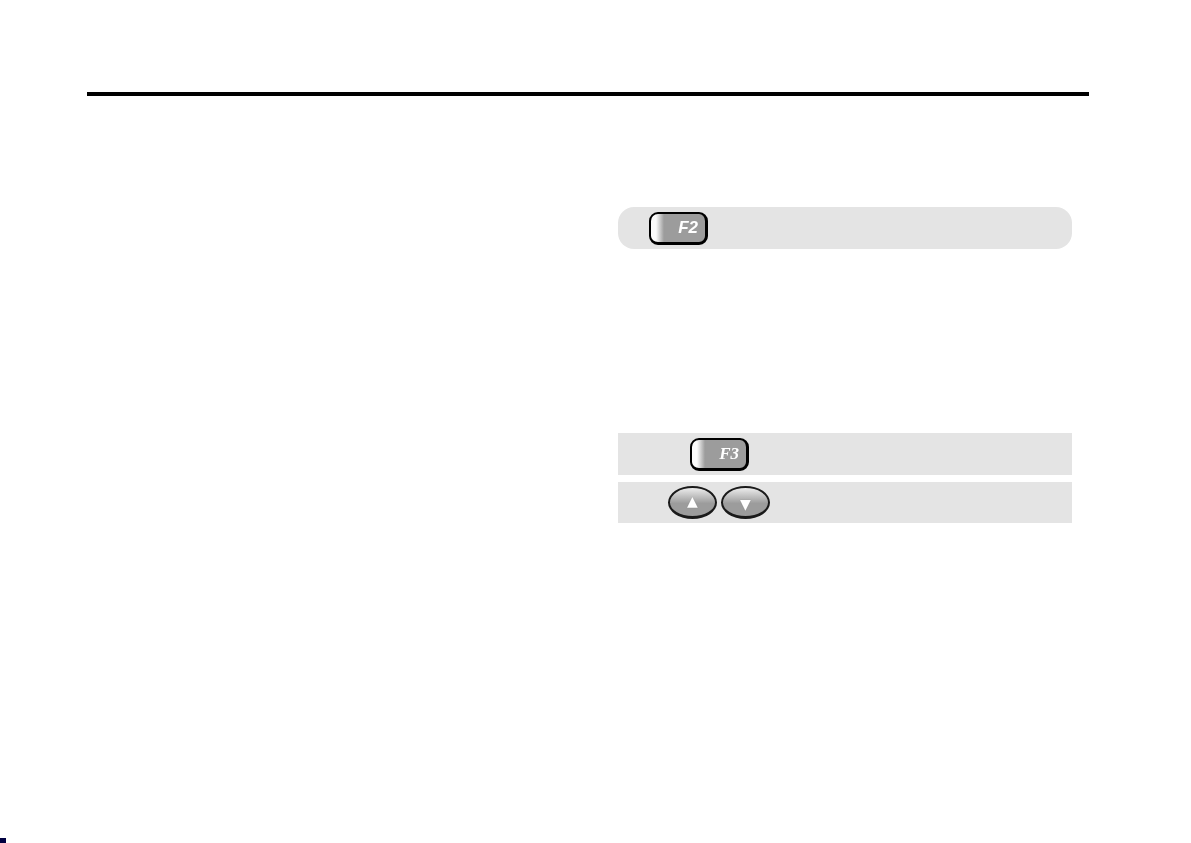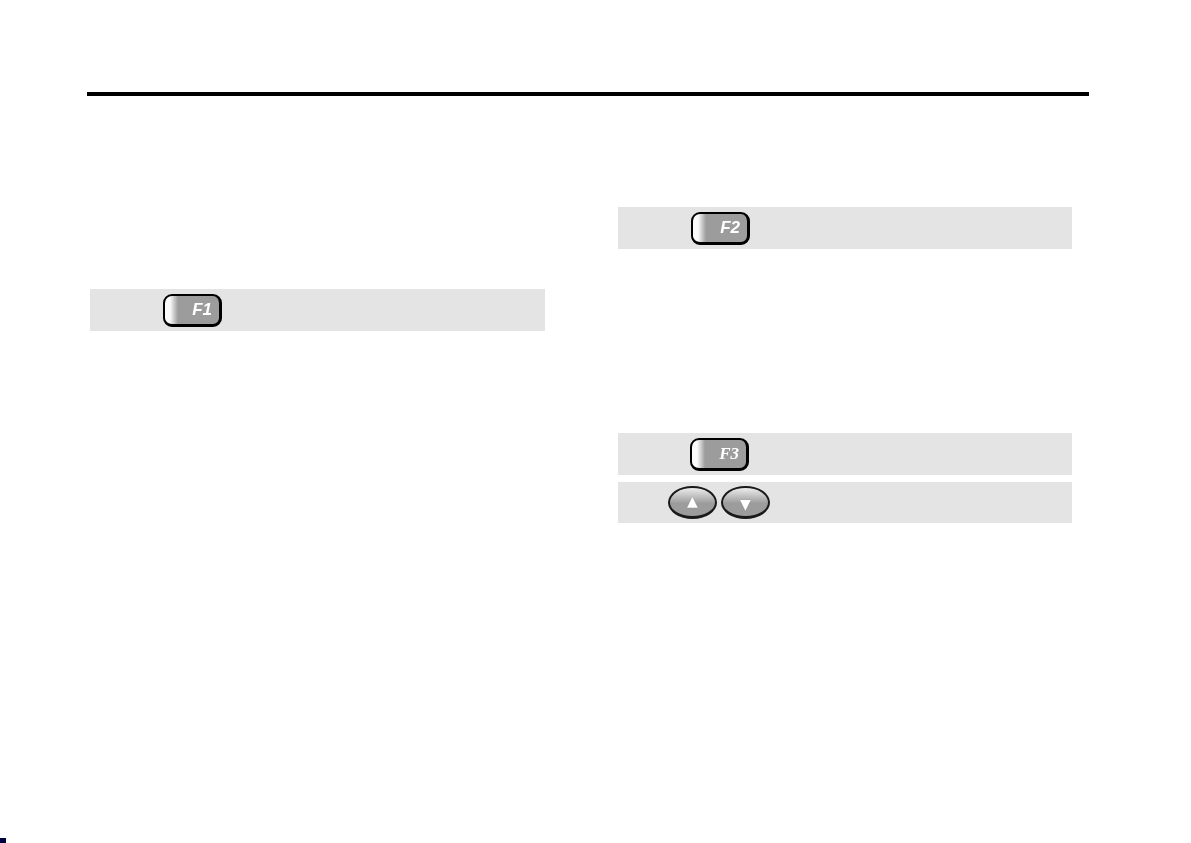--- a/index.html
+++ b/index.html
@@ -37,21 +37,22 @@
     top: 289px;
     width: 455px;
     height: 42px;
     padding-left: 73px;
   }
   #row-f2 {
     left: 618px;
     top: 207px;
     width: 454px;
     height: 42px;
-    padding-left: 73px;
+    padding-left: 31px;
+    border-radius: 16px;
   }
   #row-f3 {
     left: 618px;
     top: 433px;
     width: 454px;
     height: 42px;
     padding-left: 72px;
     font-family: Liberation Serif, serif;
   }
   #row-arrows {
@@ -124,25 +125,20 @@
 <div id="manual-page">
 
   <div class="header-rule"></div>
 
   <div class="key-row" id="row-f2">
     <div class="fkey">
       <span>F2</span>
     </div>
   </div>
 
-  <div class="key-row" id="row-f1">
-    <div class="fkey">
-      <span>F1</span>
-    </div>
-  </div>
 
   <div class="key-row" id="row-f3">
     <div class="fkey">
       <span>F3</span>
     </div>
   </div>
 
   <div class="key-row" id="row-arrows">
     <div class="oval-key up">
       <span class="arrow-glyph">▲</span>

